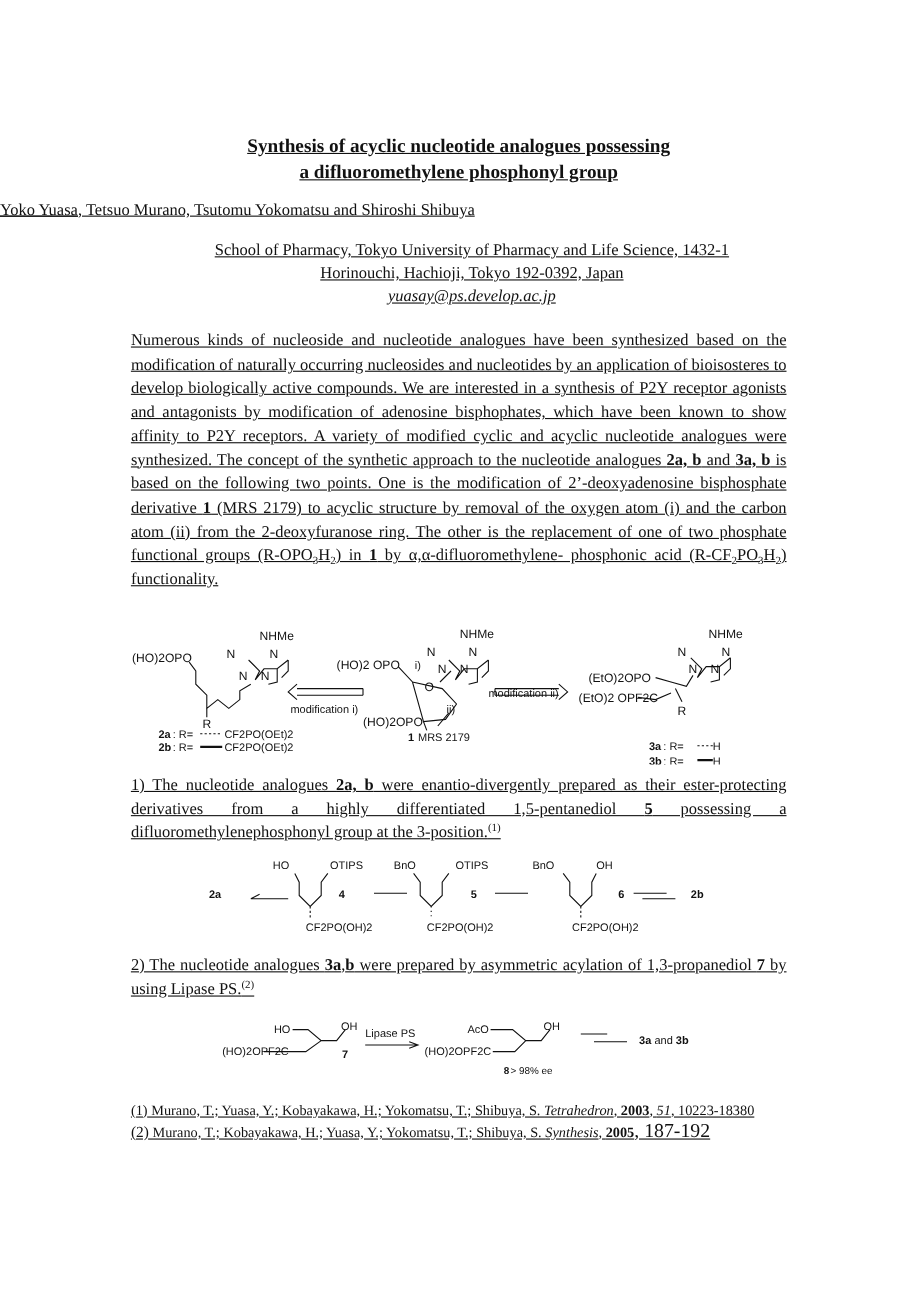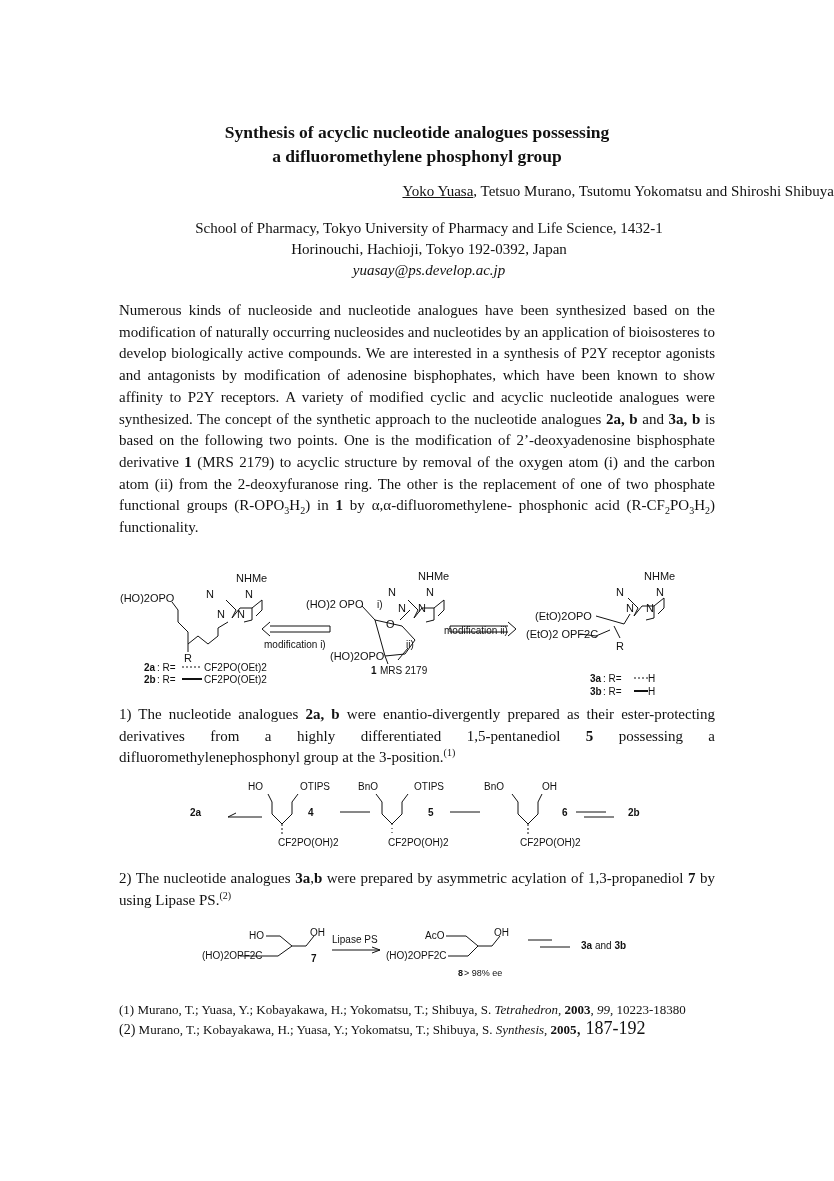--- a/index.html
+++ b/index.html
@@ -1,19 +1,19 @@
 <!DOCTYPE html>
 <html><head>
 <meta charset="utf-8">
 <style>
   html, body { margin: 0; padding: 0; background: #ffffff; }
   body { width: 834px; height: 1181px; position: relative; overflow: hidden; color: #111; font-family: "Liberation Serif", "DejaVu Serif", serif; }
-  .abs { position: absolute; }
+  .abs { position: absolute; text-decoration: underline; }
   .title { left: 0; width: 834px; top: 120px; text-align: center; font-weight: bold; font-size: 17.5px; line-height: 24px; }
-  .authors { left: 0; width: 834px; top: 183px; text-align: right; font-size: 15px; }
+  .authors { left: 0; width: 834px; top: 183px; text-align: left; font-size: 15px; }
   .authors .presenter { text-decoration: underline; }
   .affil { left: 0; width: 834px; top: 218px; text-align: center; font-size: 15px; line-height: 21px; margin-left: 12px; }
   .email { font-style: italic; }
   .body-p { left: 119px; width: 596px; font-size: 15px; line-height: 21.7px; text-align: justify; }
   .body-p b { font-weight: bold; }
   sub, sup { font-size: 10px; line-height: 0; }
   .refs { left: 119px; width: 600px; top: 1000px; font-size: 13px; line-height: 19px; }
   .refs .ref { padding-left: 20px; text-indent: -20px; }
   .refs .ref2 { font-size: 14px; }
   svg text { font-family: "Liberation Sans", "DejaVu Sans", sans-serif; fill: #111; }
@@ -164,18 +164,18 @@
   <text x="425" y="19" font-size="10">AcO</text>
   <text x="494" y="16" font-size="10">OH</text>
   <text x="386" y="39" font-size="10">(HO)2OPF2C</text>
   <text x="458" y="56" font-size="9" font-weight="bold">8</text>
   <text x="464" y="56" font-size="9"> &gt; 98% ee</text>
   <text x="581" y="29" font-size="10"><tspan font-weight="bold">3a</tspan><tspan> and </tspan><tspan font-weight="bold">3b</tspan></text>
 </svg>
 
 <div class="abs refs">
   <div class="ref">
-    <span>(1)</span><span> Murano, T.; Yuasa, Y.; Kobayakawa, H.; Yokomatsu, T.; Shibuya, S. </span><i>Tetrahedron</i><span>, </span><b>2003</b><span>, </span><i>99</i><span>, 10223-18380</span>
+    <span>(1)</span><span> Murano, T.; Yuasa, Y.; Kobayakawa, H.; Yokomatsu, T.; Shibuya, S. </span><i>Tetrahedron</i><span>, </span><b>2003</b><span>, </span><i>51</i><span>, 10223-18380</span>
   </div>
   <div class="ref ref2">
     <span>(2)</span><span style="font-size:13px"> Murano, T.; Kobayakawa, H.; Yuasa, Y.; Yokomatsu, T.; Shibuya, S. </span><i style="font-size:13px">Synthesis</i><span style="font-size:13px">, </span><b style="font-size:13px">2005</b><span style="font-size:18px">, 187-192</span>
   </div>
 </div>
 
 </body></html>

